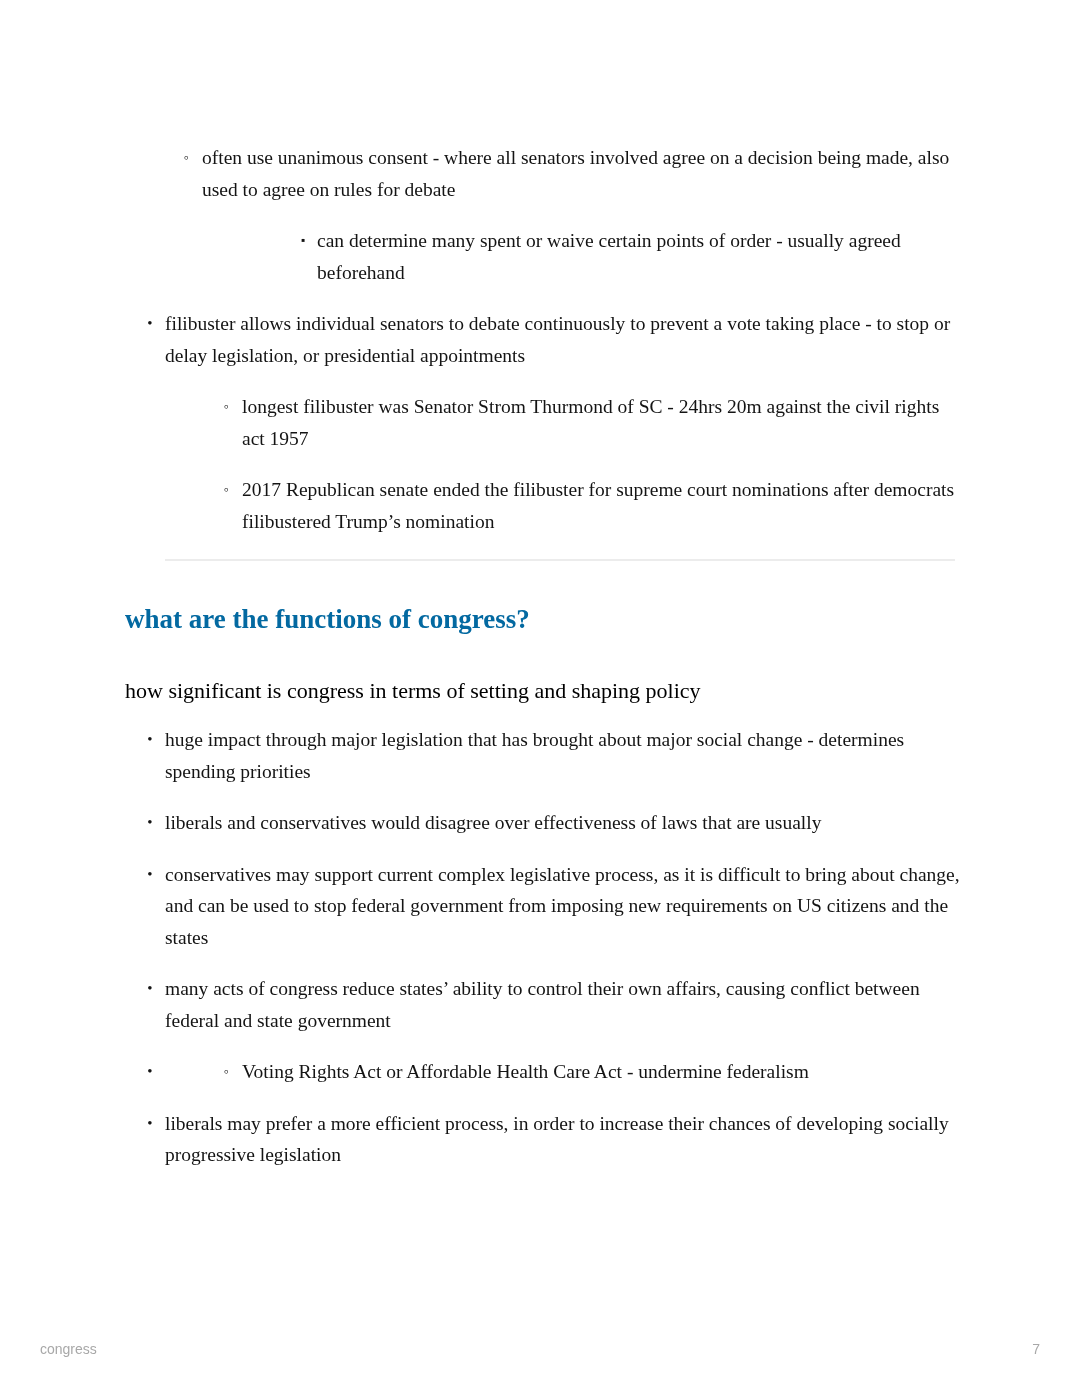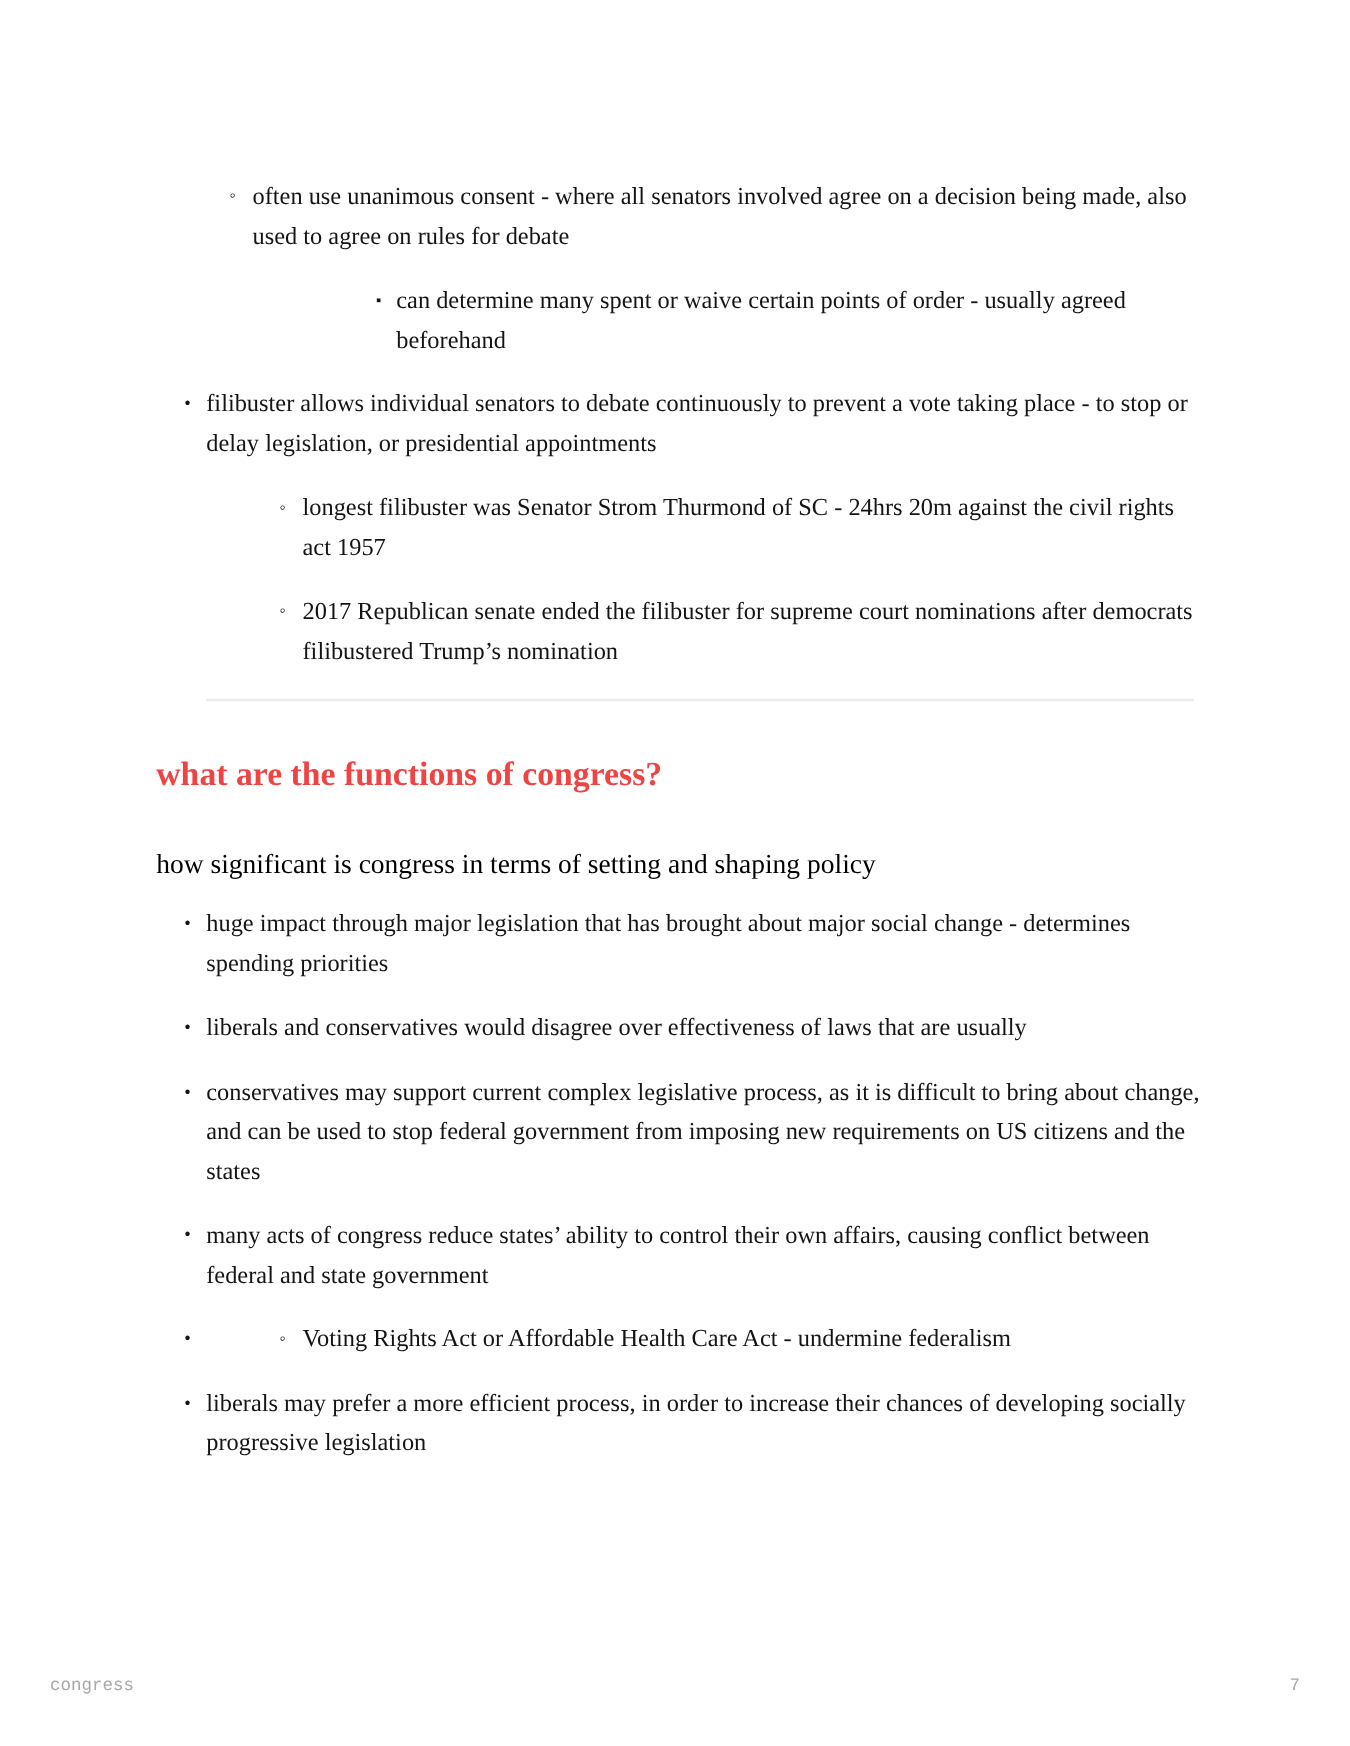--- a/index.html
+++ b/index.html
@@ -105,40 +105,40 @@
     line-height: 1.2;
     margin: 40px 0 0 0;
     letter-spacing: -0.2px;
     color: #000000;
   }
   h2.question-heading {
     font-size: 27px;
     font-weight: bold;
     line-height: 1.25;
     margin: 42px 0 0 0;
-    color: #ef4444;
+    color: #0369a1;
   }
   h3.sub-heading {
     font-size: 22px;
     font-weight: normal;
     line-height: 1.25;
     margin: 40px 0 14px 0;
     color: #000000;
   }
 
   
   .footer {
     position: absolute;
     left: 40px;
     right: 40px;
     bottom: 40px;
     display: flex;
     justify-content: space-between;
     align-items: center;
-    font-family: Liberation Mono, monospace;
+    font-family: Liberation Sans, sans-serif;
     font-size: 14px;
     color: #a8a8a8;
   }
   .footer .page-num {
     font-size: 14px;
     color: #a8a8a8;
   }
 </style>
 </head>
 <body>

